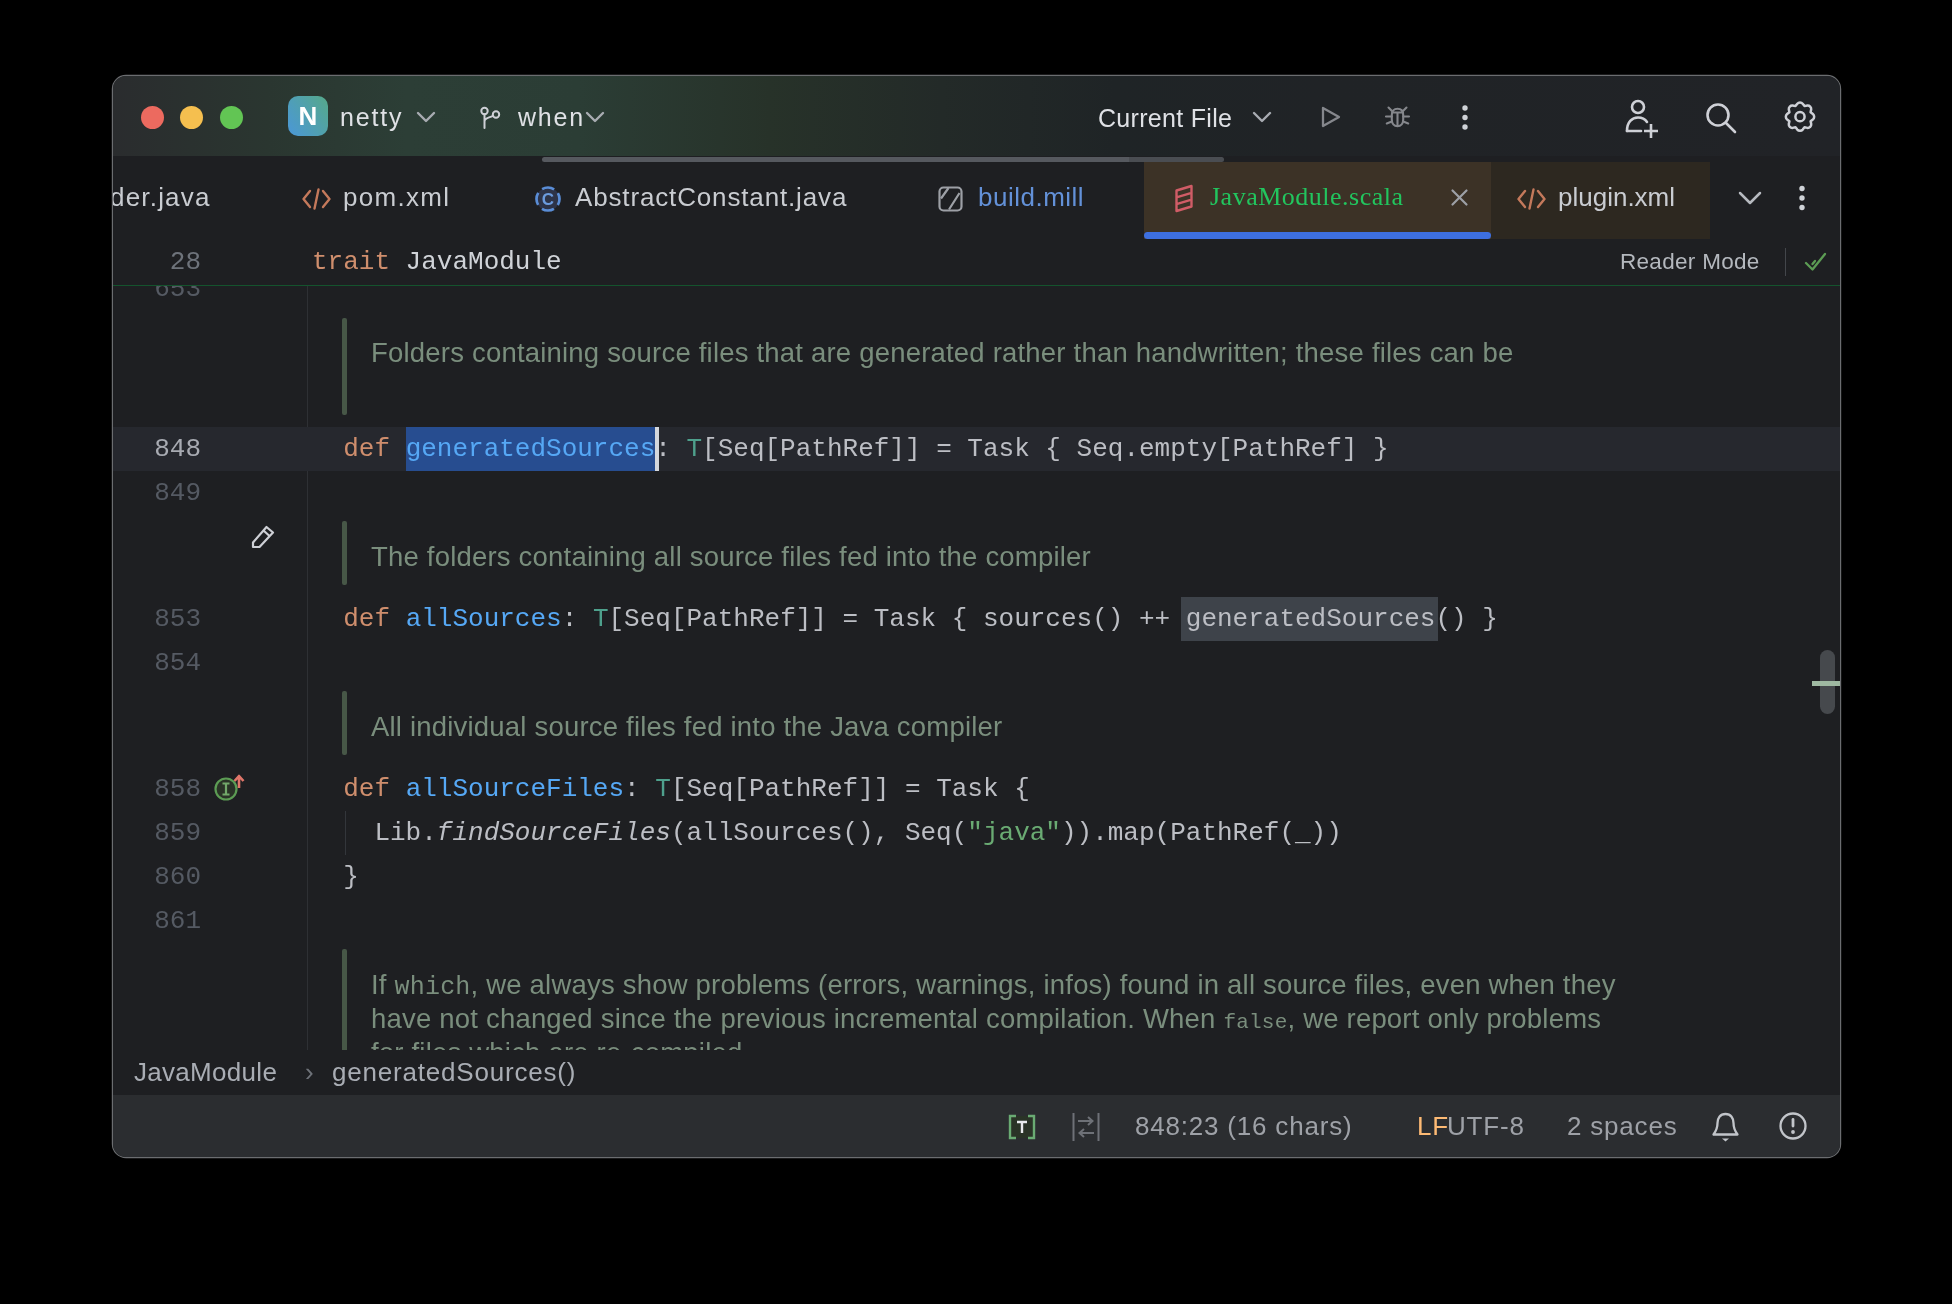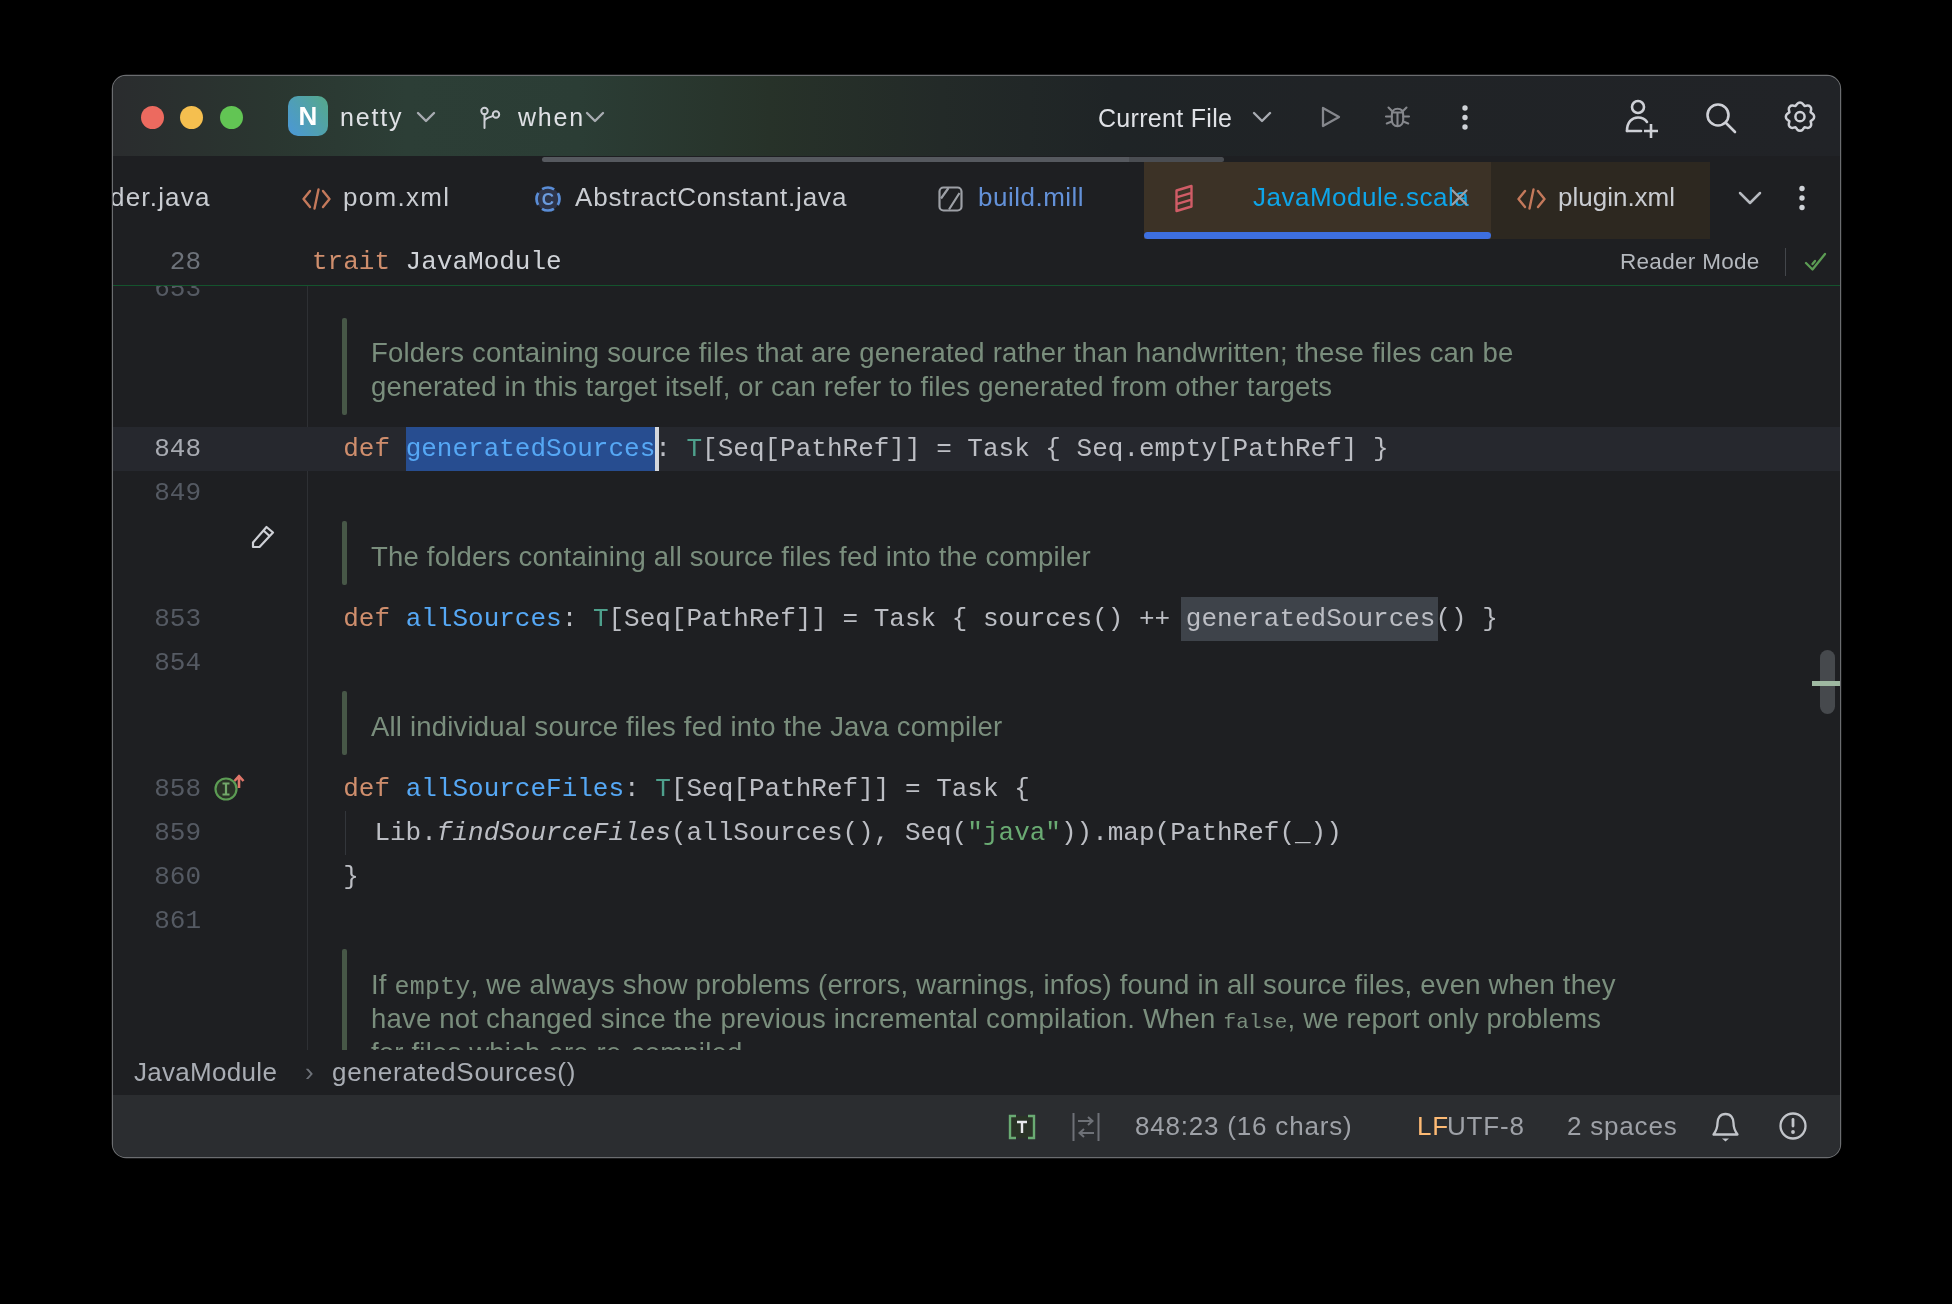--- a/index.html
+++ b/index.html
@@ -103,21 +103,21 @@
       <rect x="1.5" y="1.5" width="22" height="23" rx="4" fill="none" stroke="#9da0a6" stroke-width="2.2"></rect>
       <path d="M10.5 2 L3 12.5 M21.5 7 L11 23.5" stroke="#9da0a6" stroke-width="2.2"></path>
     </svg>
     <div class="tabtext" style="left:865px;color:#6391d8;">build.mill</div>
 
     <div class="abs" style="left:1031px;top:6px;width:347px;height:77px;background:#3c3226;"></div>
     <div class="abs" style="left:1031px;top:76px;width:347px;height:7px;background:#3d6fe0;border-radius:4px;"></div>
     <svg class="abs" style="left:1060px;top:28px;" width="22" height="29" viewBox="0 0 22 29">
       <path d="M3.5 6.5 L18.5 2 L18.5 22.5 L3.5 27 Z M3.5 13.3 L18.5 8.8 M3.5 20.1 L18.5 15.6" fill="none" stroke="#d05c66" stroke-width="2.4" stroke-linejoin="round"></path>
     </svg>
-    <div class="tabtext" style="left:1140px;color:#0ea5e9;">JavaModule.scala</div>
+    <div class="tabtext" style="left:1097px;color:#22c55e;font-family:Liberation Serif, serif;">JavaModule.scala</div>
     <svg class="abs" style="left:1336px;top:31px;" width="21" height="21" viewBox="0 0 21 21">
         <path d="M3.5 3.5 L17.5 17.5 M17.5 3.5 L3.5 17.5" stroke="#9da0a6" stroke-width="2.2" stroke-linecap="round"></path>
       </svg>
 
     <div class="abs" style="left:1378px;top:6px;width:219px;height:77px;background:#2d2820;"></div>
     <svg class="abs" style="left:1403px;top:30px;" width="31" height="26" viewBox="0 0 31 26">
         <path d="M9 5 L2.5 13 L9 21 M22 5 L28.5 13 L22 21" fill="none" stroke="#c4795b" stroke-width="2.4" stroke-linecap="round" stroke-linejoin="round"></path>
         <path d="M17.5 3.5 L13.5 22.5" stroke="#c4795b" stroke-width="2.4" stroke-linecap="round"></path>
       </svg>
     <div class="tabtext" style="left:1445px;letter-spacing:0;">plugin.xml</div>
@@ -141,21 +141,20 @@
         <path d="M9.5 14 L12 11" fill="none" stroke="#5c9c54" stroke-width="2.3" stroke-linecap="round"></path>
       </svg>
   </div>
 
   <div class="editor">
     <div class="abs" style="left:194px;top:0;width:1px;height:764px;background:#2e3034;"></div>
     <div class="ln" style="top:-19px;">653</div>
 
     <div class="docbar" style="top:32px;height:97px;"></div>
     <div class="doctext" style="top:50px;">Folders containing source files that are generated rather than handwritten; these files can be</div>
-    <div class="doctext" style="top:84px;">generated in this target itself, or can refer to files generated from other targets</div>
 
     <div class="abs" style="left:0;top:141px;width:1727px;height:44px;background:#26282e;"></div>
     <div class="abs" style="left:292.6px;top:141px;width:249.6px;height:44px;background:#274d90;"></div>
     <div class="ln" style="top:141px;color:#a8abb2;">848</div>
     <div class="cl" style="top:141px;">  <span class="kw">def</span> <span class="fn">generatedSources</span>: <span class="tp">T</span>[Seq[PathRef]] = Task { Seq.empty[PathRef] }</div>
     <div class="abs" style="left:542.2px;top:141px;width:4px;height:44px;background:#d4d7dc;"></div>
     <div class="ln" style="top:185px;">849</div>
 
     <div class="docbar" style="top:235px;height:64px;"></div>
     <div class="doctext" style="top:254px;">The folders containing all source files fed into the compiler</div>
@@ -179,21 +178,21 @@
     </svg>
     <div class="cl" style="top:481px;">  <span class="kw">def</span> <span class="fn">allSourceFiles</span>: <span class="tp">T</span>[Seq[PathRef]] = Task {</div>
     <div class="cl" style="top:525px;">    Lib.<i>findSourceFiles</i>(allSources(), Seq(<span class="str">"java"</span>)).map(PathRef(_))</div>
     <div class="abs" style="left:232px;top:525px;width:1px;height:44px;background:#33363b;"></div>
     <div class="ln" style="top:525px;">859</div>
     <div class="cl" style="top:569px;">  }</div>
     <div class="ln" style="top:569px;">860</div>
     <div class="ln" style="top:613px;">861</div>
 
     <div class="docbar" style="top:663px;height:101px;border-radius:2px 2px 0 0;"></div>
-    <div class="doctext" style="top:682px;">If <span style="font-family:'Liberation Mono',monospace;font-size:25px;">empty</span>, we always show problems (errors, warnings, infos) found in all source files, even when they</div>
+    <div class="doctext" style="top:682px;">If <span style="font-family:'Liberation Mono',monospace;font-size:25px;">which</span>, we always show problems (errors, warnings, infos) found in all source files, even when they</div>
     <div class="doctext" style="top:716px;">have not changed since the previous incremental compilation. When <span style="font-family:'Liberation Mono',monospace;font-size:21px;">false</span>, we report only problems</div>
     <div class="doctext" style="top:750px;">for files which are re-compiled</div>
 
     <div class="abs" style="left:1707px;top:364px;width:15px;height:64px;border-radius:7.5px;background:#46494d;"></div>
     <div class="abs" style="left:1699px;top:395px;width:28px;height:5px;background:#9fb9a2;"></div>
   </div>
 
   <div class="crumbs">
     <div class="abs" style="left:21px;top:8px;height:28px;line-height:28px;font-size:26px;letter-spacing:0.3px;color:#a9adb4;">JavaModule</div>
     <div class="abs" style="left:192px;top:8px;height:28px;line-height:28px;font-size:26px;color:#6e7279;">›</div>

